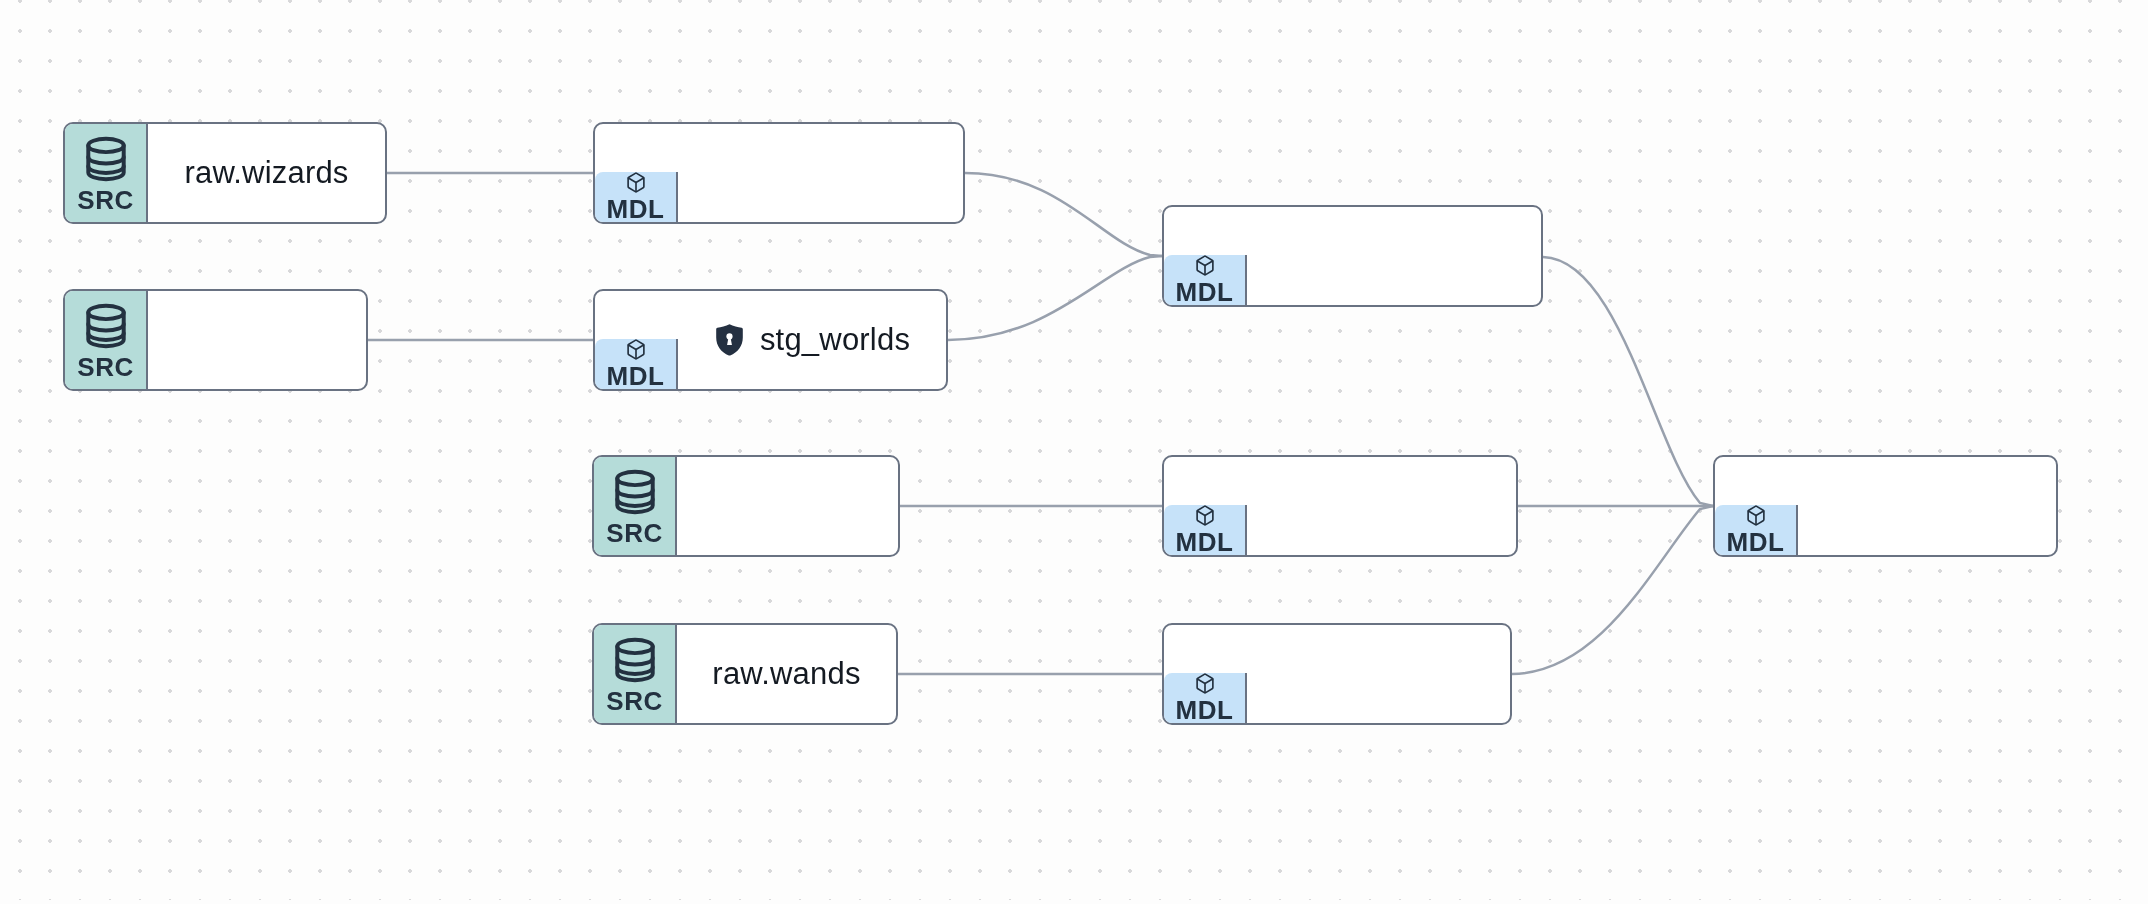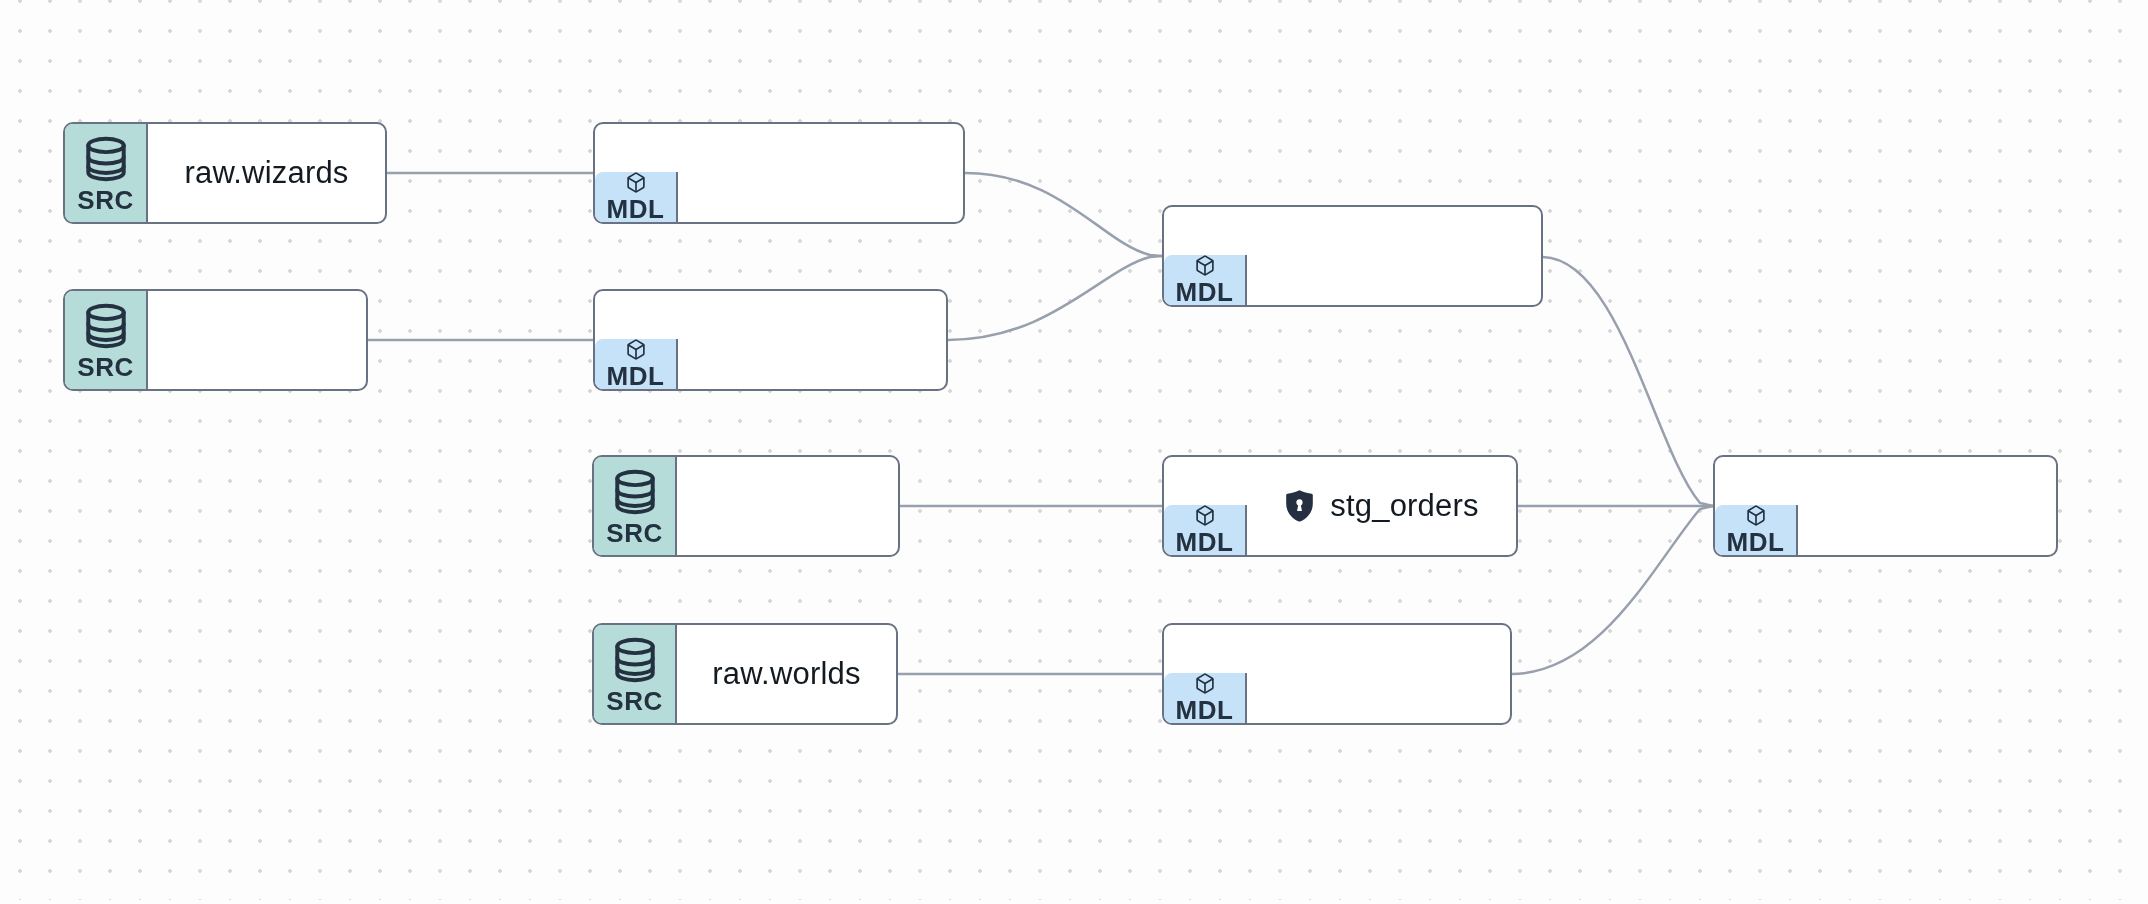--- a/index.html
+++ b/index.html
@@ -91,20 +91,28 @@
     <div class="node mdl" style="left: 593px; top: 289px; width: 355px; height: 102px;">
     <div class="badge">
 
       <svg class="type-icon cube" viewBox="0 0 24 24" xmlns="http://www.w3.org/2000/svg">
         <path d="M21 16.6 V7.4 a1.6 1.6 0 0 0 -.8 -1.4 L12.8 1.6 a1.6 1.6 0 0 0 -1.6 0 L3.8 6 A1.6 1.6 0 0 0 3 7.4 v9.2 a1.6 1.6 0 0 0 .8 1.4 l7.4 4.4 a1.6 1.6 0 0 0 1.6 0 l7.4 -4.4 a1.6 1.6 0 0 0 .8 -1.4 z"></path>
         <polyline points="3.3 6.9 12 12 20.7 6.9"></polyline>
         <line x1="12" y1="22.2" x2="12" y2="12"></line>
       </svg>
       <span class="badge-label">MDL</span>
     </div>
+    <div class="body">
+      <svg class="shield" viewBox="0 0 24 26" xmlns="http://www.w3.org/2000/svg">
+        <path class="shield-fill" d="M12 0.8 C14.8 2.2 18.6 3.2 21.4 3.6 C21.9 3.7 22.3 4.1 22.3 4.7 V11 C22.3 17.6 18.4 22.5 12.5 25 C12.2 25.1 11.8 25.1 11.5 25 C5.6 22.5 1.7 17.6 1.7 11 V4.7 C1.7 4.1 2.1 3.7 2.6 3.6 C5.4 3.2 9.2 2.2 12 0.8 Z" fill="#243041"></path>
+        <circle cx="12" cy="10.2" r="2.4" fill="#ffffff"></circle>
+        <path d="M11 12.2 h2 l0.9 4.6 h-3.8 z" fill="#ffffff"></path>
+      </svg>
+      <span class="node-label">stg_worlds</span>
+    </div>
   </div>
     <div class="node mdl" style="left: 1162px; top: 205px; width: 381px; height: 102px;">
     <div class="badge">
 
       <svg class="type-icon cube" viewBox="0 0 24 24" xmlns="http://www.w3.org/2000/svg">
         <path d="M21 16.6 V7.4 a1.6 1.6 0 0 0 -.8 -1.4 L12.8 1.6 a1.6 1.6 0 0 0 -1.6 0 L3.8 6 A1.6 1.6 0 0 0 3 7.4 v9.2 a1.6 1.6 0 0 0 .8 1.4 l7.4 4.4 a1.6 1.6 0 0 0 1.6 0 l7.4 -4.4 a1.6 1.6 0 0 0 .8 -1.4 z"></path>
         <polyline points="3.3 6.9 12 12 20.7 6.9"></polyline>
         <line x1="12" y1="22.2" x2="12" y2="12"></line>
       </svg>
       <span class="badge-label">MDL</span>
@@ -125,43 +133,35 @@
     <div class="node mdl" style="left: 1162px; top: 455px; width: 356px; height: 102px;">
     <div class="badge">
 
       <svg class="type-icon cube" viewBox="0 0 24 24" xmlns="http://www.w3.org/2000/svg">
         <path d="M21 16.6 V7.4 a1.6 1.6 0 0 0 -.8 -1.4 L12.8 1.6 a1.6 1.6 0 0 0 -1.6 0 L3.8 6 A1.6 1.6 0 0 0 3 7.4 v9.2 a1.6 1.6 0 0 0 .8 1.4 l7.4 4.4 a1.6 1.6 0 0 0 1.6 0 l7.4 -4.4 a1.6 1.6 0 0 0 .8 -1.4 z"></path>
         <polyline points="3.3 6.9 12 12 20.7 6.9"></polyline>
         <line x1="12" y1="22.2" x2="12" y2="12"></line>
       </svg>
       <span class="badge-label">MDL</span>
     </div>
-    <div class="body">
-      <svg class="shield" viewBox="0 0 24 26" xmlns="http://www.w3.org/2000/svg">
-        <path class="shield-fill" d="M12 0.8 C14.8 2.2 18.6 3.2 21.4 3.6 C21.9 3.7 22.3 4.1 22.3 4.7 V11 C22.3 17.6 18.4 22.5 12.5 25 C12.2 25.1 11.8 25.1 11.5 25 C5.6 22.5 1.7 17.6 1.7 11 V4.7 C1.7 4.1 2.1 3.7 2.6 3.6 C5.4 3.2 9.2 2.2 12 0.8 Z" fill="#243041"></path>
-        <circle cx="12" cy="10.2" r="2.4" fill="#ffffff"></circle>
-        <path d="M11 12.2 h2 l0.9 4.6 h-3.8 z" fill="#ffffff"></path>
-      </svg>
-      <span class="node-label">stg_orders</span>
-    </div>
   </div>
     <div class="node src" style="left: 592px; top: 623px; width: 306px; height: 102px;">
     <div class="badge">
       <svg class="type-icon db" viewBox="0 0 24 24" xmlns="http://www.w3.org/2000/svg">
         <ellipse cx="12" cy="5.5" rx="8.5" ry="3.2"></ellipse>
         <path d="M3.5 5.5 V18.5 A8.5 3.2 0 0 0 20.5 18.5 V5.5"></path>
         <path d="M3.5 11 a8.5 3.2 0 0 0 17 0"></path>
         <path d="M3.5 15.5 a8.5 3.2 0 0 0 17 0"></path>
       </svg>
 
       <span class="badge-label">SRC</span>
     </div>
     <div class="body">
 
-      <span class="node-label">raw.worlds</span>
+      <span class="node-label">raw.wands</span>
     </div>
   </div>
     <div class="node mdl" style="left: 1162px; top: 623px; width: 350px; height: 102px;">
     <div class="badge">
 
       <svg class="type-icon cube" viewBox="0 0 24 24" xmlns="http://www.w3.org/2000/svg">
         <path d="M21 16.6 V7.4 a1.6 1.6 0 0 0 -.8 -1.4 L12.8 1.6 a1.6 1.6 0 0 0 -1.6 0 L3.8 6 A1.6 1.6 0 0 0 3 7.4 v9.2 a1.6 1.6 0 0 0 .8 1.4 l7.4 4.4 a1.6 1.6 0 0 0 1.6 0 l7.4 -4.4 a1.6 1.6 0 0 0 .8 -1.4 z"></path>
         <polyline points="3.3 6.9 12 12 20.7 6.9"></polyline>
         <line x1="12" y1="22.2" x2="12" y2="12"></line>
       </svg>

